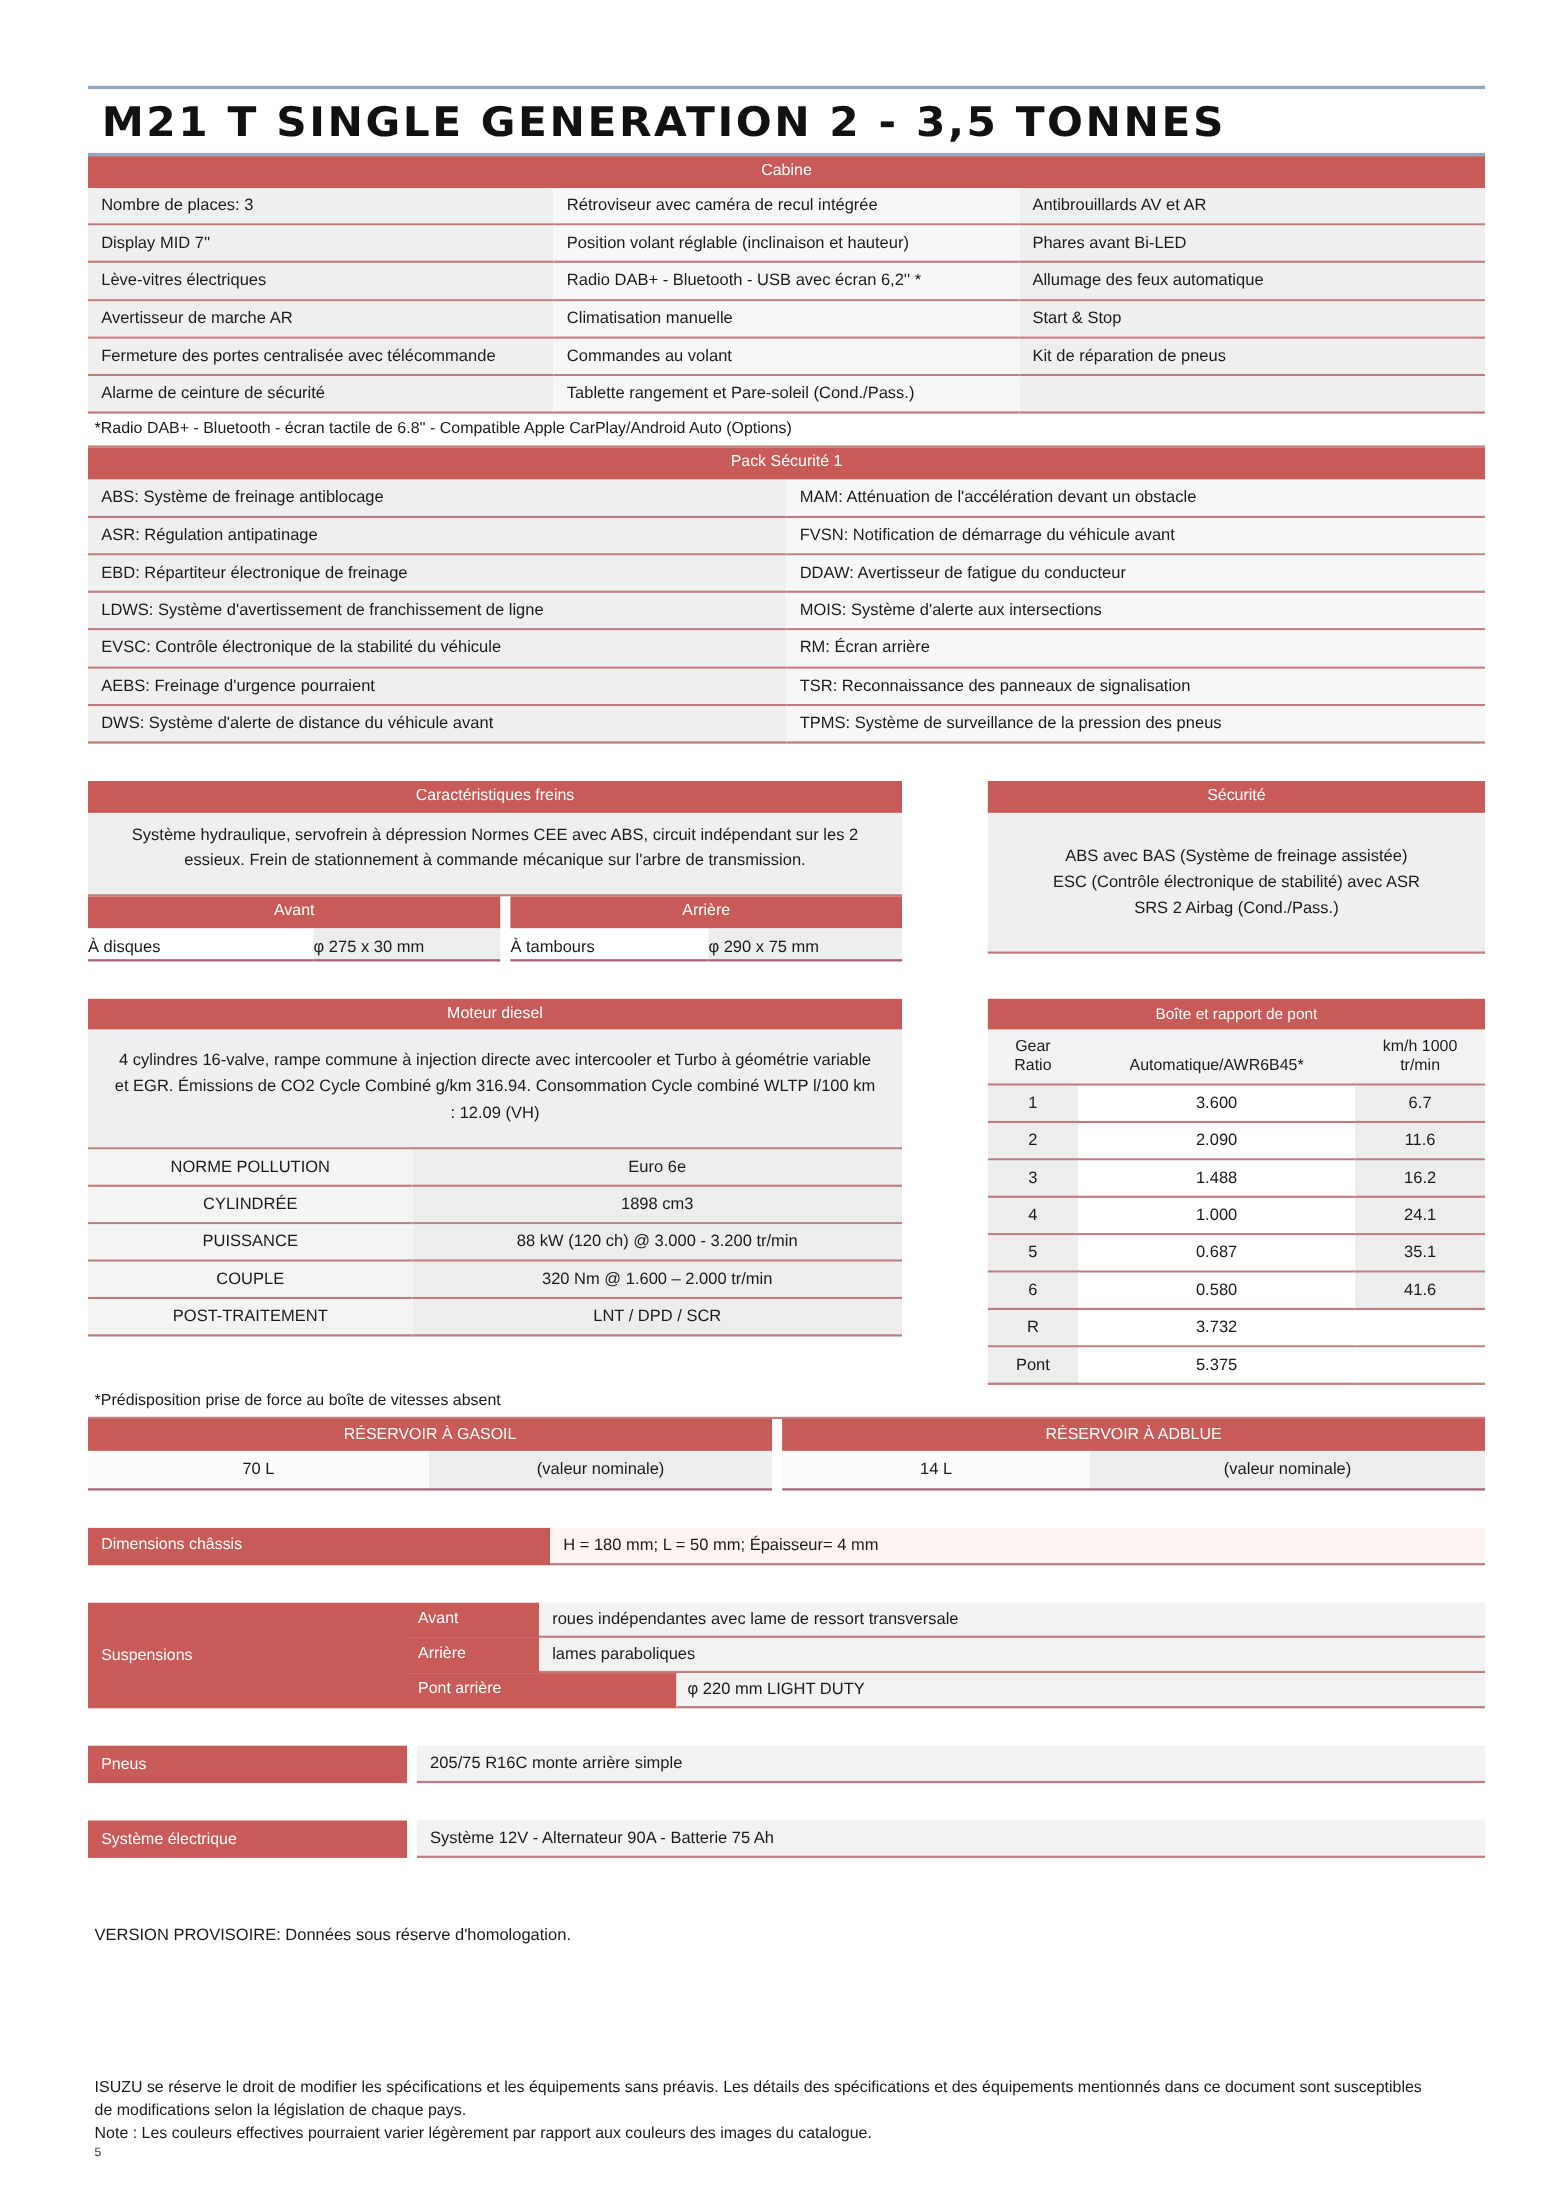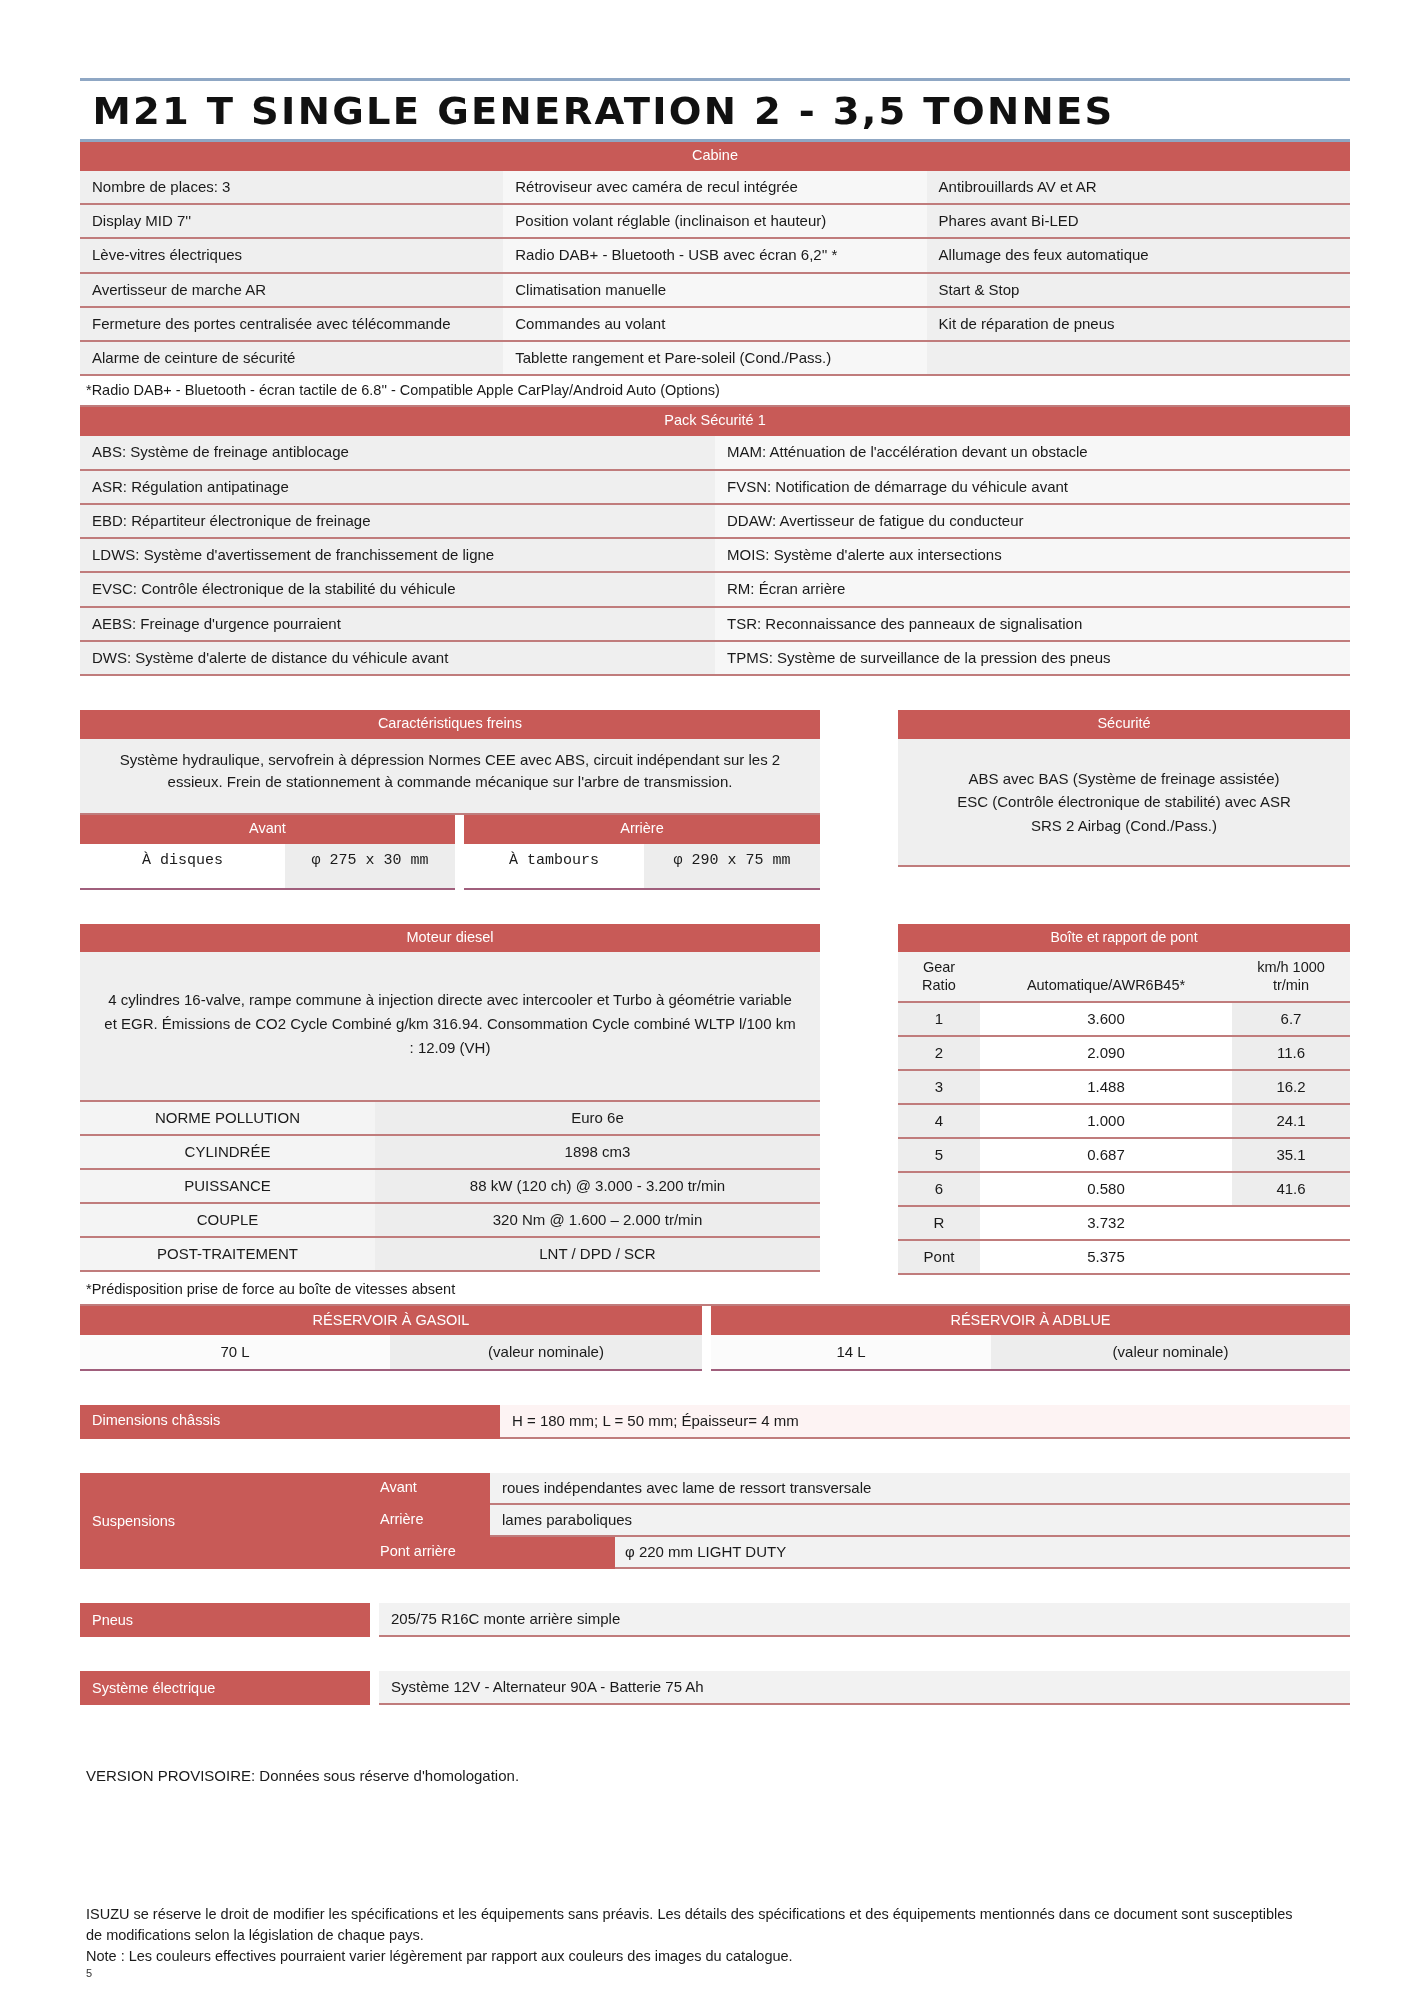--- a/index.html
+++ b/index.html
@@ -111,33 +111,33 @@
     line-height: 1.55;
     padding: 26px 12px 26px;
     border-bottom: 2px solid #c07c7c;
     height: 128px;
     box-sizing: border-box;
     display: flex;
     flex-direction: column;
     justify-content: center;
   }
   .brake-val-row { display: flex; }
-  .bv { background: #ffffff; font-size: 15px; text-align: center; padding: 8px 0 19px; border-bottom: 2px solid #a05f7c; font-family: Liberation Mono, monospace; }
+  .bv { background: #ffffff; font-size: 15px; text-align: left; padding: 8px 0 3px; border-bottom: 2px solid #a05f7c; }
   .bv.shade { background: #ededed; }
 
   
   .eng-desc {
     background: #efefef;
     font-size: 15px;
     text-align: center;
     line-height: 1.6;
     padding: 26px 22px 30px;
     border-bottom: 2px solid #c07c7c;
     box-sizing: border-box;
-    height: 150px;
+    height: 109px;
     display: flex;
     flex-direction: column;
     justify-content: center;
   }
   .eng-row { display: flex; }
   .eng-lbl {
     flex: 0 0 295px;
     background: #f4f4f4;
     text-align: center;
     font-size: 15px;

